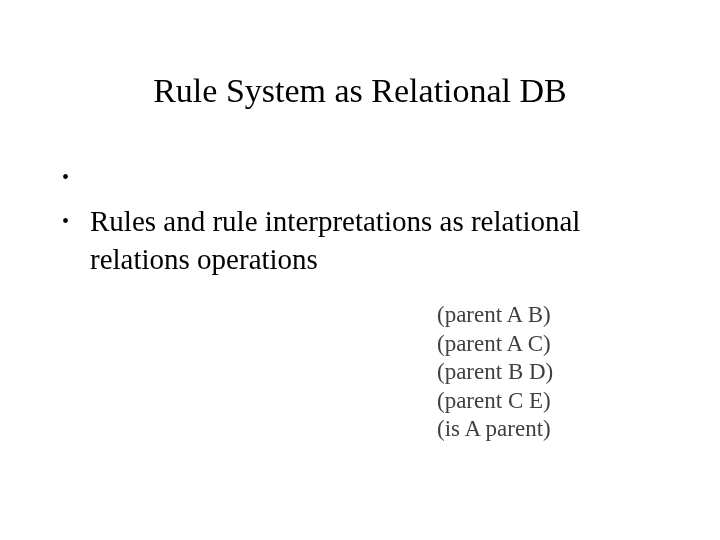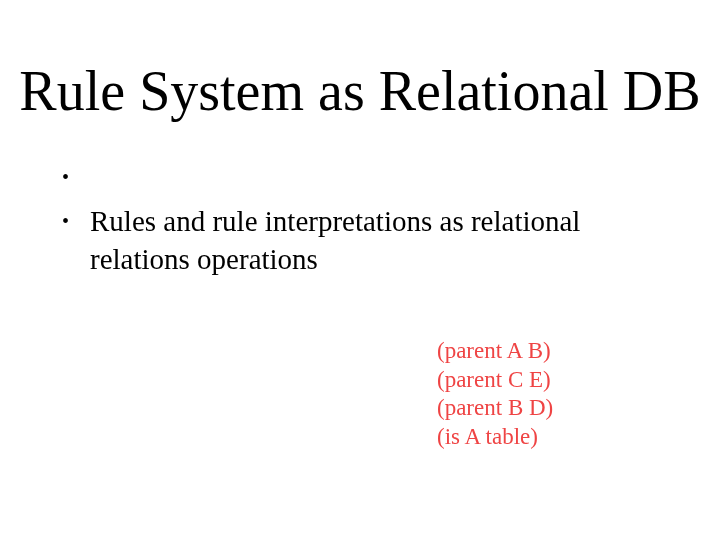--- a/index.html
+++ b/index.html
@@ -15,21 +15,21 @@
     overflow: hidden;
     font-family: "Liberation Serif", "DejaVu Serif", serif;
     color: #000000;
   }
   .title {
     position: absolute;
     top: 66px;
     left: 0;
     width: 720px;
     text-align: center;
-    font-size: 56px;
+    font-size: 34px;
     line-height: 50px;
     font-weight: normal;
     white-space: nowrap;
   }
   .bullets {
     position: absolute;
     left: 62px;
     top: 158px;
     width: 612px;
     font-size: 29px;
@@ -62,23 +62,22 @@
   }
   .rule-line:nth-child(4) {
     margin-left: 9px;
   }
   .facts {
     position: absolute;
     left: 437px;
     top: 301px;
     font-size: 23px;
     line-height: 28.5px;
-    color: #ef4444;
+    color: #404040;
     white-space: nowrap;
-    margin-top: 36px;
   }
 </style>
 </head>
 <body>
 
 <div class="slide">
 
   <div class="title">Rule System as Relational DB</div>
 
   <div class="bullets">
@@ -87,18 +86,19 @@
     </div>
     <div class="bullet-item">
       <span class="bullet-marker">•</span>
       <span class="bullet-text">Rules and rule interpretations as relational relations operations</span>
     </div>
   </div>
 
 
   <div class="facts">
     <div class="fact-line">(parent A B)</div>
+    <div class="fact-line">(parent A C)</div>
+    <div class="fact-line">(parent B D)</div>
     <div class="fact-line">(parent C E)</div>
-    <div class="fact-line">(parent B D)</div>
-    <div class="fact-line">(is A table)</div>
+    <div class="fact-line">(is A parent)</div>
   </div>
 
 </div>
 
 </body></html>

